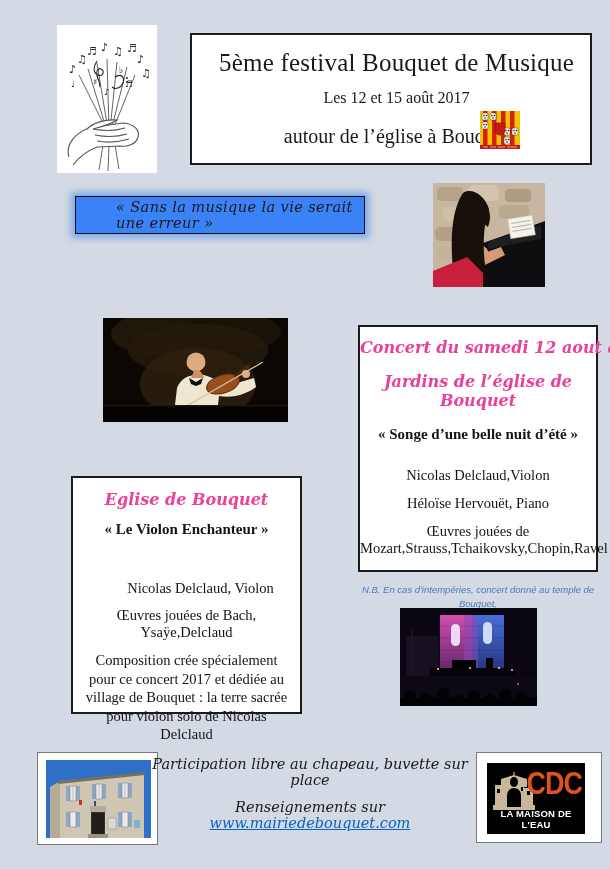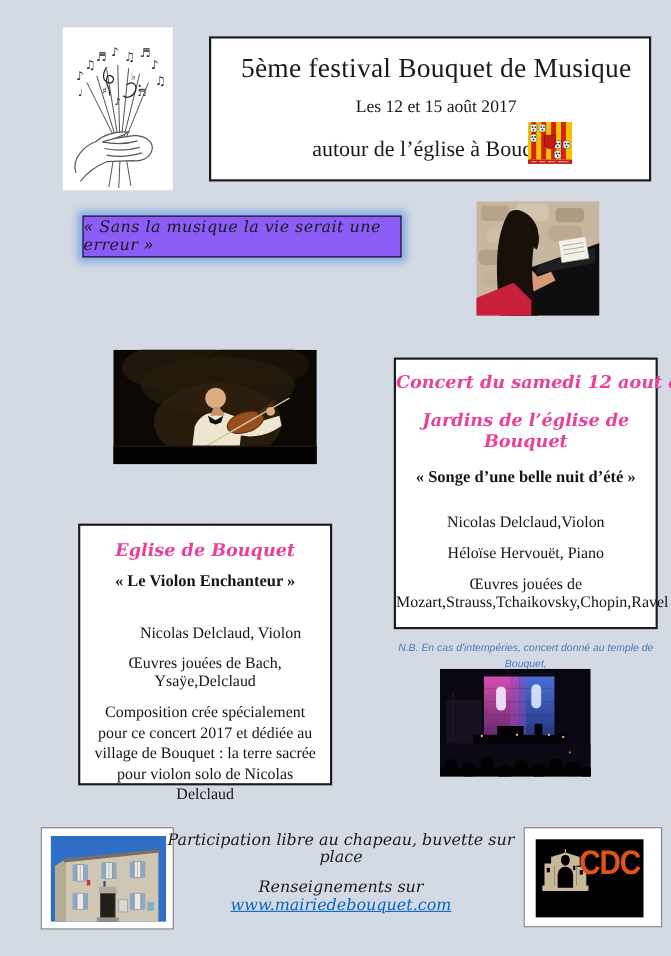--- a/index.html
+++ b/index.html
@@ -14,23 +14,23 @@
   .title-box{left:190px;top:33px;width:402px;height:132px;text-align:center;padding-left:11px;}
   .title-main{margin-top:14px;font-size:25px;letter-spacing:.2px;}
   .title-dates{margin-top:12px;font-size:16px;}
   .title-loc{margin-top:18px;font-size:20px;}
   .blason{position:absolute;right:70px;bottom:14px;width:40px;height:38px;}
 
   
   .hand-card{left:57px;top:25px;width:100px;height:148px;}
 
   
-  .quote-box{left:75px;top:196px;width:290px;height:38px;background:#8b5cf6;border:1px solid #101010;
+  .quote-box{left:75px;top:196px;width:290px;height:38px;background:#3b82f6;border:1px solid #101010;
              box-sizing:border-box;box-shadow:0 0 7px 4px rgba(120,165,230,.95);
-             display:flex;align-items:center;justify-content:center;}
+             display:flex;align-items:center;justify-content:center;padding-left:40px;}
   .quote-text{font-family:"DejaVu Serif",serif;font-style:italic;font-size:14.5px;letter-spacing:.4px;}
 
   
   .photo{display:block;}
   .photo-pianist{left:433px;top:183px;width:112px;height:104px;}
   .photo-violinist{left:103px;top:318px;width:185px;height:104px;}
   .photo-church{left:400px;top:608px;width:137px;height:98px;}
 
   
   .concert-box{background:#fff;border:2px solid #1b1b1b;box-sizing:border-box;text-align:center;}
@@ -227,21 +227,21 @@
     <div class="body-line nowrap">Mozart,Strauss,Tchaikovsky,Chopin,Ravel</div>
     <div class="nb-note" style="margin-top:26px;">
       <div>N.B. En cas d'intempéries, concert donné au temple de Bouquet,</div>
       <div>hameau du Puech</div>
     </div>
   </div>
 
   <div class="abs concert-box box-tuesday">
     <div class="pink hdr" style="margin-top:12px;">Eglise de Bouquet</div>
     <div class="prog" style="margin-top:12px;">« Le Violon Enchanteur »</div>
-    <div class="body-line" style="margin-top:30px;padding-left:28px;">Nicolas Delclaud, Violon</div>
+    <div class="body-line" style="margin-top:42px;padding-left:28px;">Nicolas Delclaud, Violon</div>
     <div class="body-line" style="margin-top:10px;">Œuvres jouées de Bach, Ysaÿe,Delclaud</div>
     <div class="composition" style="margin-top:10px;">Composition crée spécialement pour ce concert 2017 et dédiée au village de Bouquet : la terre sacrée pour violon solo de Nicolas Delclaud</div>
   </div>
 
   <svg class="abs photo photo-church" viewBox="0 0 137 98">
     <defs>
       <linearGradient id="mg" x1="0" y1="0" x2="0" y2="1">
         <stop offset="0" stop-color="#d44fb0"></stop>
           <stop offset="1" stop-color="#5e2468"></stop>
       </linearGradient>
@@ -355,16 +355,17 @@
           <rect x="13" y="14" width="20" height="22"></rect>
         </g>
         <ellipse cx="23" cy="11" rx="4" ry="5" fill="#000"></ellipse>
         <path d="M16 36 L16 24 A7 7 0 0 1 30 24 L30 36 Z" fill="#000"></path>
         <rect x="6" y="18" width="3" height="4" fill="#000"></rect>
         <rect x="36" y="20" width="3" height="4" fill="#000"></rect>
         <rect x="30" y="16" width="2" height="4" fill="#000"></rect>
         <line x1="23" y1="4" x2="23" y2="1" stroke="#c9b79a" stroke-width="1.2"></line>
       </svg>
       <div class="cdc-acronym">CDC</div>
+      <div class="cdc-label">LA MAISON DE L'EAU</div>
     </div>
   </div>
 
 </div>
 
 </body></html>

